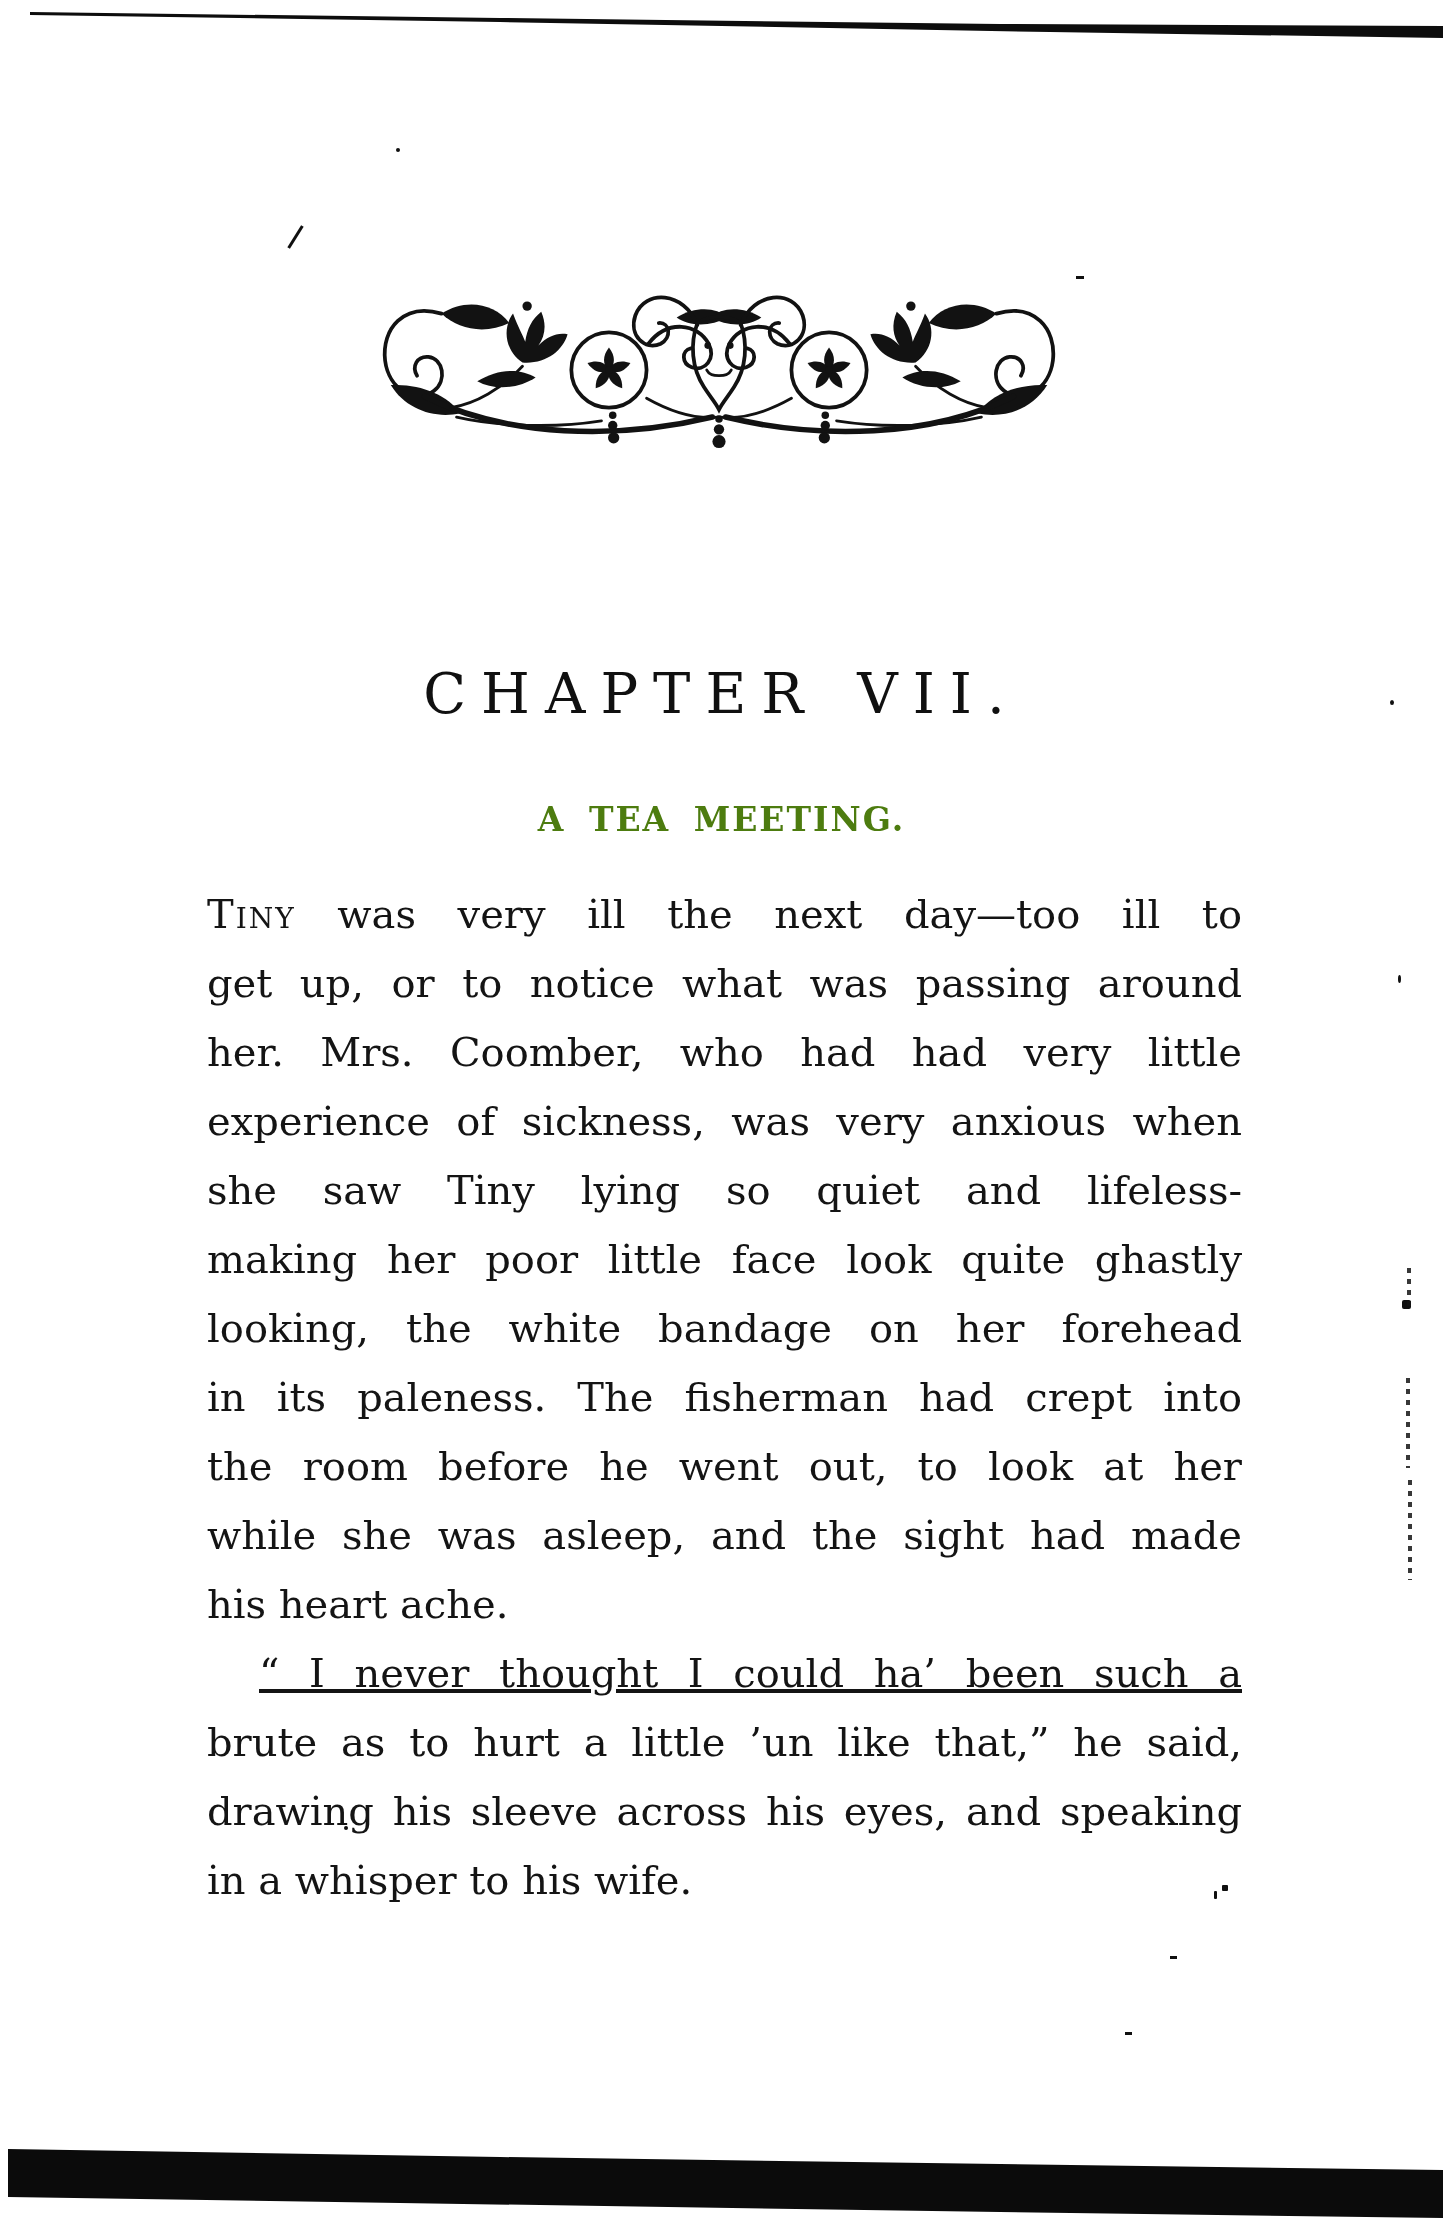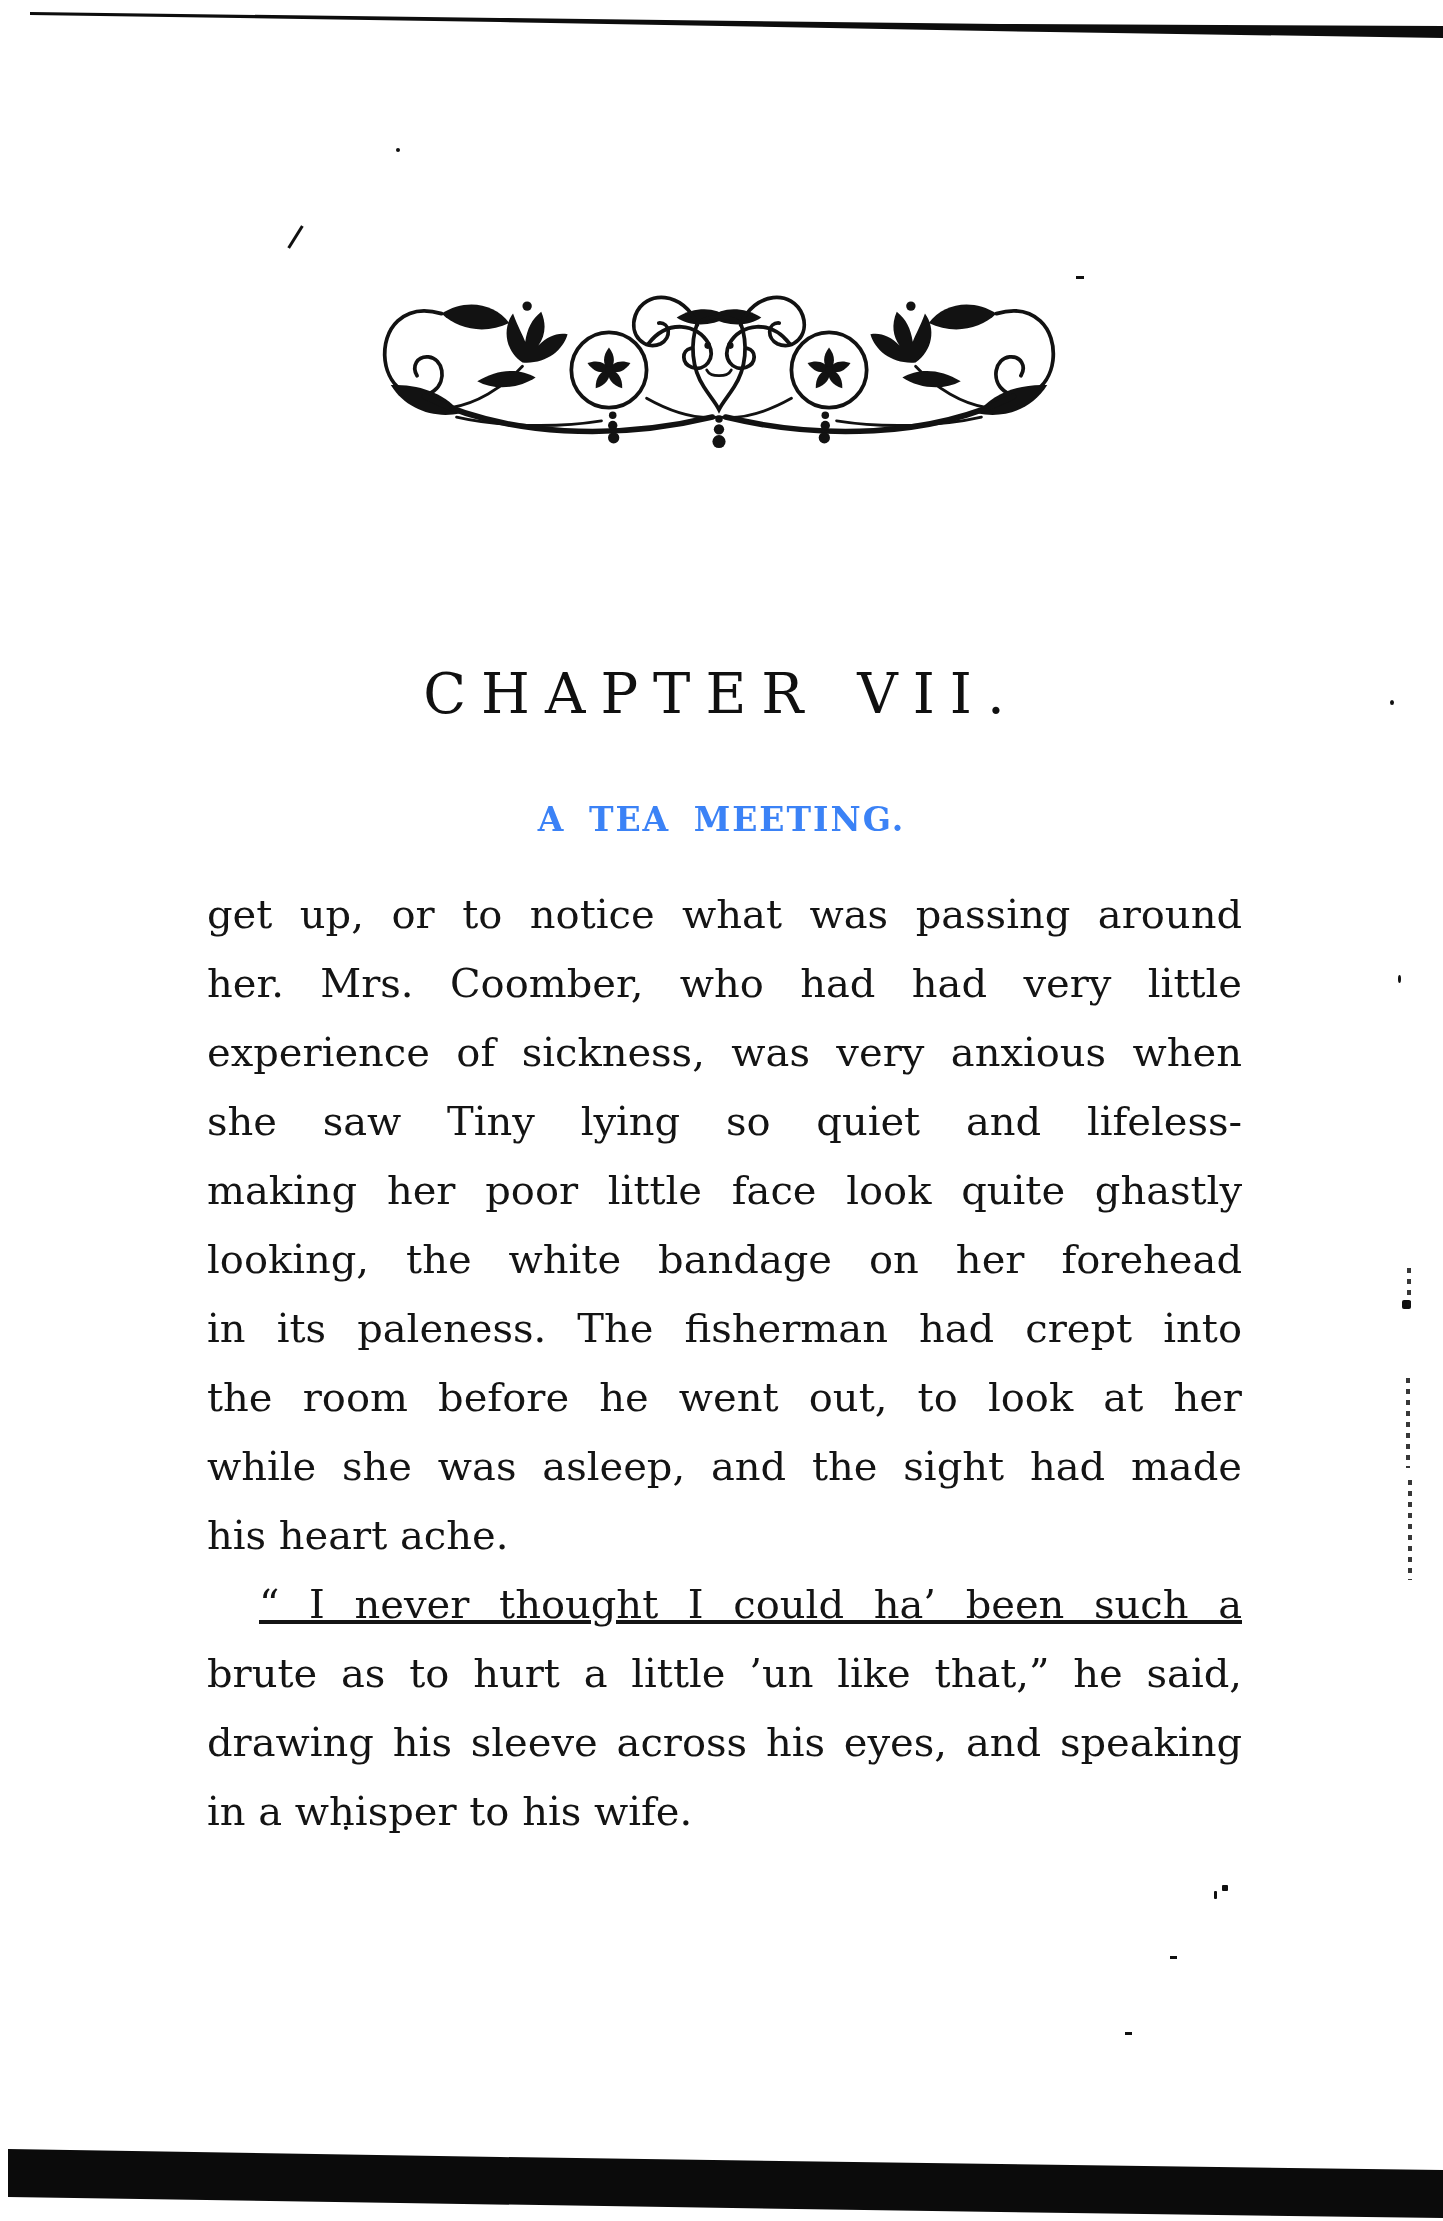--- a/index.html
+++ b/index.html
@@ -32,21 +32,21 @@
     position: absolute; top: 661px; left: 204px; width: 1035px;
     text-align: center;
     font-size: 56px; letter-spacing: 15px; word-spacing: 6px;
     color: #101010; white-space: nowrap;
   }
   .subheading {
     position: absolute; top: 800px; left: 204px; width: 1035px;
     text-align: center;
     font-weight: bold;
     font-size: 33px; letter-spacing: 2px; word-spacing: 10px;
-    color: #3b82f6; white-space: nowrap;
+    color: #4d7c0f; white-space: nowrap;
   }
 
   
   .body-text {
     position: absolute; top: 880px; left: 207px; width: 1035px;
     font-size: 40px; line-height: 69px; color: #141414;
   }
   .line { width: 100%; text-align: left; white-space: nowrap; }
   .line.just { text-align: justify; text-align-last: justify; text-justify: inter-word; }
   .line.indent { padding-left: 52px; box-sizing: border-box; text-decoration: underline; }
@@ -109,20 +109,21 @@
             <circle cx="375" cy="176" r="7"></circle>
         </g>
       </g>
     </svg>
   </div>
 
   <div class="heading">CHAPTER VII.</div>
   <div class="subheading">A TEA MEETING.</div>
 
   <div class="body-text">
+      <div class="line just"><span class="lead-sc">Tiny</span> was very ill the next day—too ill to</div>
       <div class="line just">get up, or to notice what was passing around</div>
       <div class="line just">her.  Mrs. Coomber, who had had very little</div>
       <div class="line just">experience of sickness, was very anxious when</div>
       <div class="line just">she saw Tiny lying so quiet and lifeless-</div>
       <div class="line just">making her poor little face look quite ghastly</div>
       <div class="line just">looking, the white bandage on her forehead</div>
       <div class="line just">in its paleness.  The fisherman had crept into</div>
       <div class="line just">the room before he went out, to look at her</div>
       <div class="line just">while she was asleep, and the sight had made</div>
       <div class="line">his heart ache.</div>

